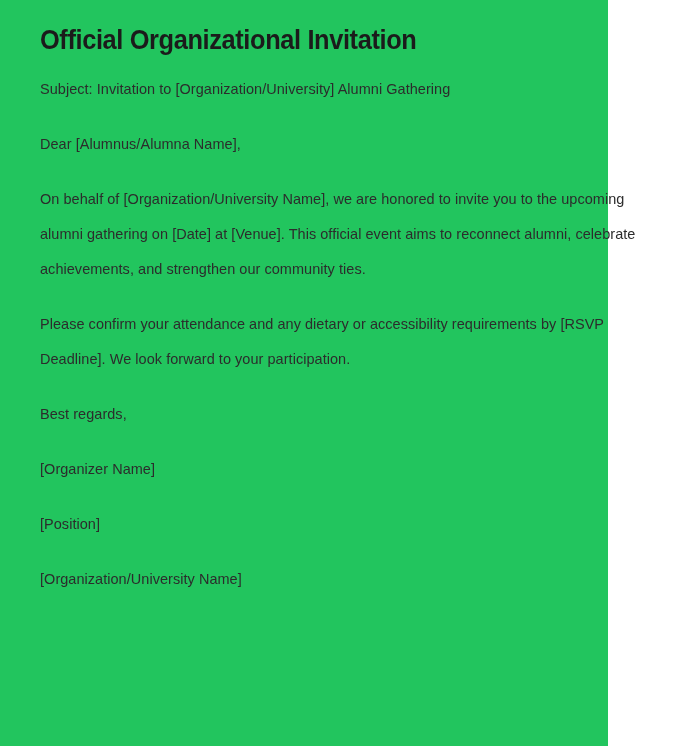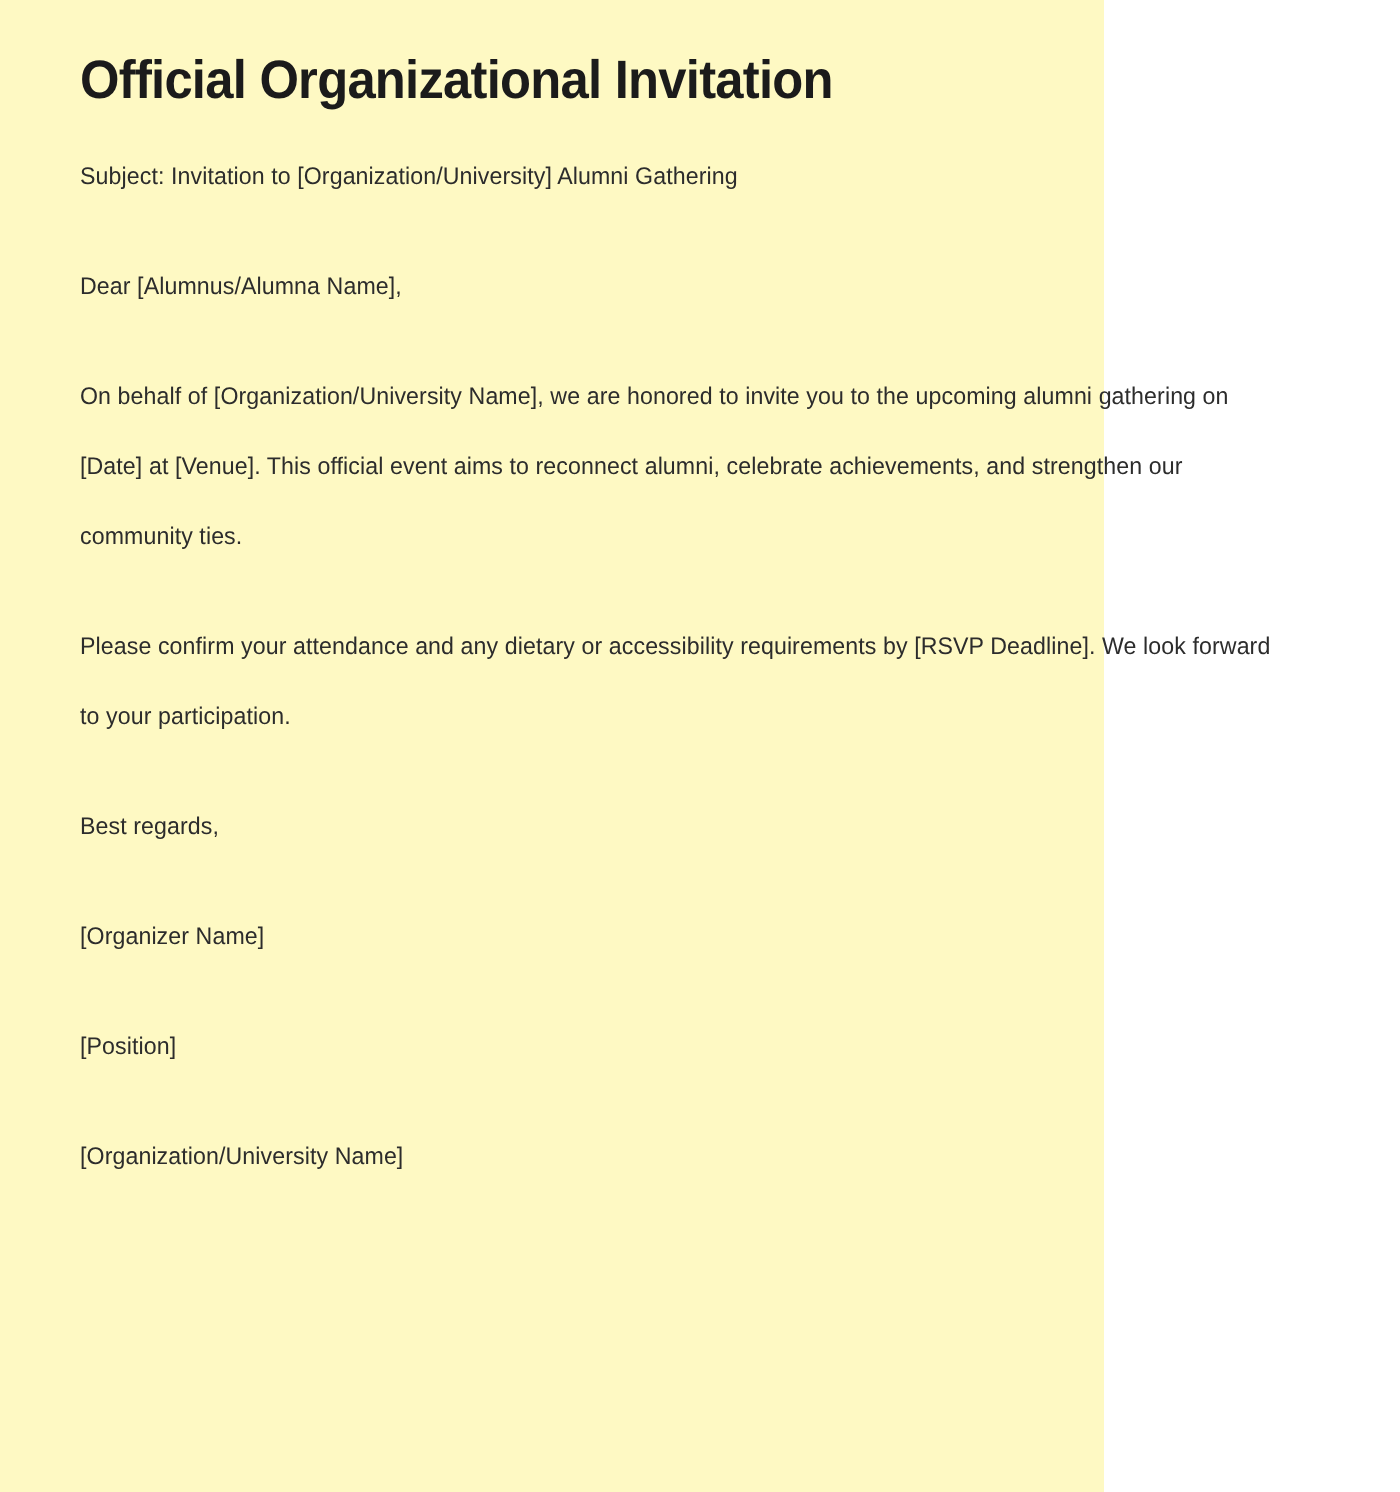--- a/index.html
+++ b/index.html
@@ -9,40 +9,40 @@
   }
   body {
     width: 700px;
     height: 746px;
     overflow: hidden;
     font-family: "Liberation Sans", "DejaVu Sans", sans-serif;
     -webkit-font-smoothing: antialiased;
   }
   .page {
     box-sizing: border-box;
-    width: 552px;
+    width: 608px;
     height: 746px;
-    background: #fef9c3;
+    background: #22c55e;
     padding: 24px 40px 0 40px;
   }
   .doc-title {
     font-family: "Liberation Sans", "DejaVu Sans", sans-serif;
     font-size: 27px;
     font-weight: 700;
     line-height: 33px;
     letter-spacing: -0.4px;
     color: #1b1b1b;
     margin: 0 0 14px 0;
     transform: scaleX(0.94);
     transform-origin: left center;
     white-space: nowrap;
   }
   .doc-body {
     color: #2c2c2c;
-    font-size: 12px;
+    font-size: 15px;
     line-height: 35px;
     letter-spacing: 0.05px;
     max-width: 604px;
   }
   .para {
     margin: 0 0 20px 0;
     transform: scaleX(0.965);
     transform-origin: left top;
     width: 625px;
   }

